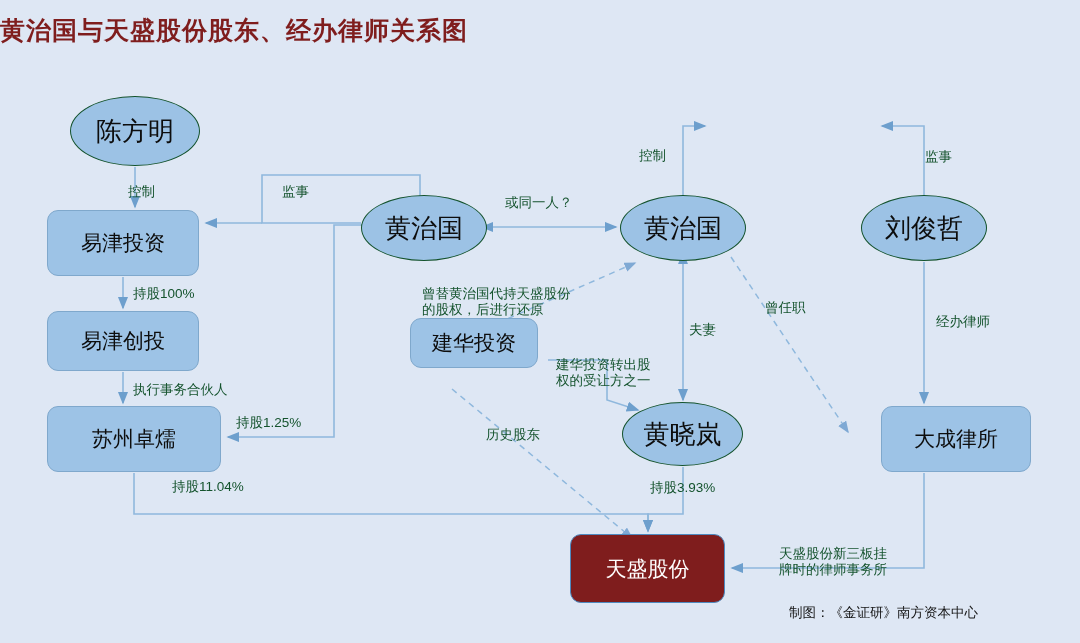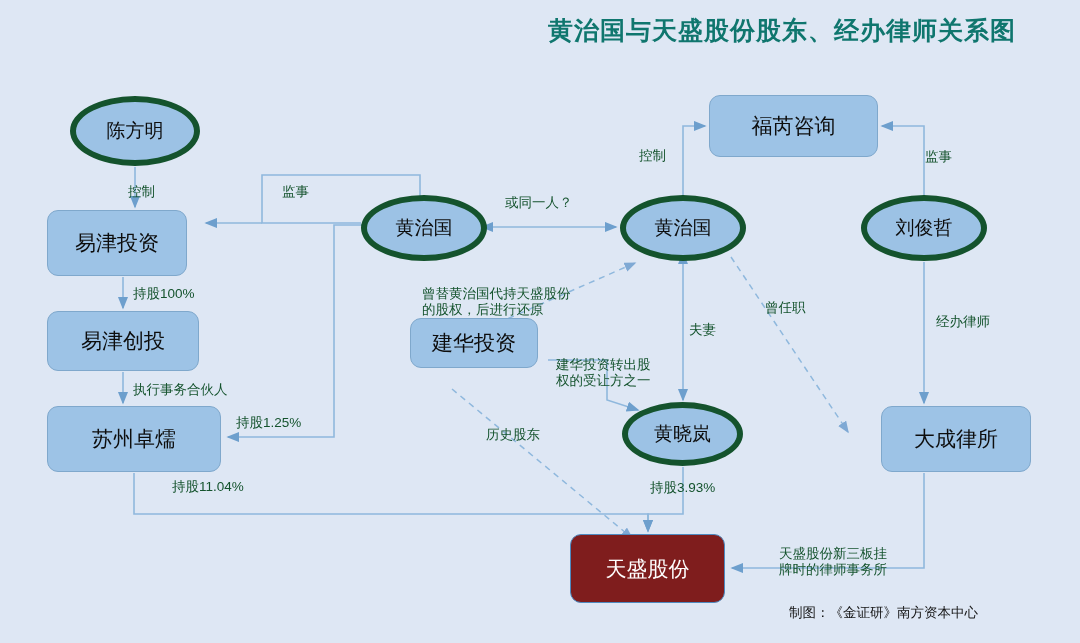--- a/index.html
+++ b/index.html
@@ -8,22 +8,22 @@
     background:#dee7f4;
     font-family:"Liberation Sans","DejaVu Sans",sans-serif;
     overflow:hidden;
     position:relative;
   }
   #canvas{position:absolute;left:0;top:0;width:1080px;height:643px;}
   #svg-layer{position:absolute;left:0;top:0;width:1080px;height:643px;}
 
   .title{
     position:absolute;left:0;top:14px;width:1016px;
-    text-align:right;
-    font-size:25px;font-weight:bold;color:#0f766e;
+    text-align:left;
+    font-size:25px;font-weight:bold;color:#7f1d1d;
     letter-spacing:1px;
   }
 
   .node{
     position:absolute;
     display:flex;align-items:center;justify-content:center;
     text-align:center;
     color:#0d0d0d;
     box-sizing:border-box;
   }
@@ -33,23 +33,23 @@
     border-radius:11px;
     font-size:21px;
   }
   .rect.dark{
     background:#7f1d1d;
     border:1px solid #4e8ac0;
     color:#ffffff;
   }
   .ell{
     background:#9cc2e5;
-    border:6px solid #14532d;
+    border:1px solid #14532d;
     border-radius:50%;
-    font-size:19px;
+    font-size:26px;
   }
 
   .lbl{
     position:absolute;
     font-size:13.5px;
     color:#14532d;
     white-space:nowrap;
     line-height:1.22;
   }
   .lbl.multi{white-space:normal;}
@@ -115,43 +115,40 @@
 
       <path d="M452,389 L632,538" marker-end="url(#ahd)"></path>
 
       <path d="M731,257 L848,432" marker-end="url(#ahd)"></path>
     </g>
   </svg>
 
   <div class="node ell" style="left:70px;top:96px;width:130px;height:70px;">
     <span>陈方明</span>
   </div>
-  <div class="node rect" style="left:47px;top:210px;width:140px;height:66px;">
+  <div class="node rect" style="left:47px;top:210px;width:152px;height:66px;">
     <span>易津投资</span>
   </div>
   <div class="node rect" style="left:47px;top:406px;width:174px;height:66px;">
     <span>苏州卓燸</span>
   </div>
   <div class="node rect" style="left:47px;top:311px;width:152px;height:60px;">
     <span>易津创投</span>
   </div>
   <div class="node ell" style="left:361px;top:195px;width:126px;height:66px;">
     <span>黄治国</span>
   </div>
   <div class="node rect" style="left:410px;top:318px;width:128px;height:50px;">
     <span>建华投资</span>
   </div>
   <div class="node ell" style="left:622px;top:402px;width:121px;height:64px;">
     <span>黄晓岚</span>
   </div>
   <div class="node ell" style="left:620px;top:195px;width:126px;height:66px;">
     <span>黄治国</span>
-  </div>
-  <div class="node rect" style="left:709px;top:95px;width:169px;height:62px;">
-    <span>福芮咨询</span>
   </div>
   <div class="node ell" style="left:861px;top:195px;width:126px;height:66px;">
     <span>刘俊哲</span>
   </div>
   <div class="node rect" style="left:849px;top:406px;width:150px;height:66px;margin-left:32px;">
     <span>大成律所</span>
   </div>
   <div class="node rect dark" style="left:570px;top:534px;width:155px;height:69px;">
     <span>天盛股份</span>
   </div>

